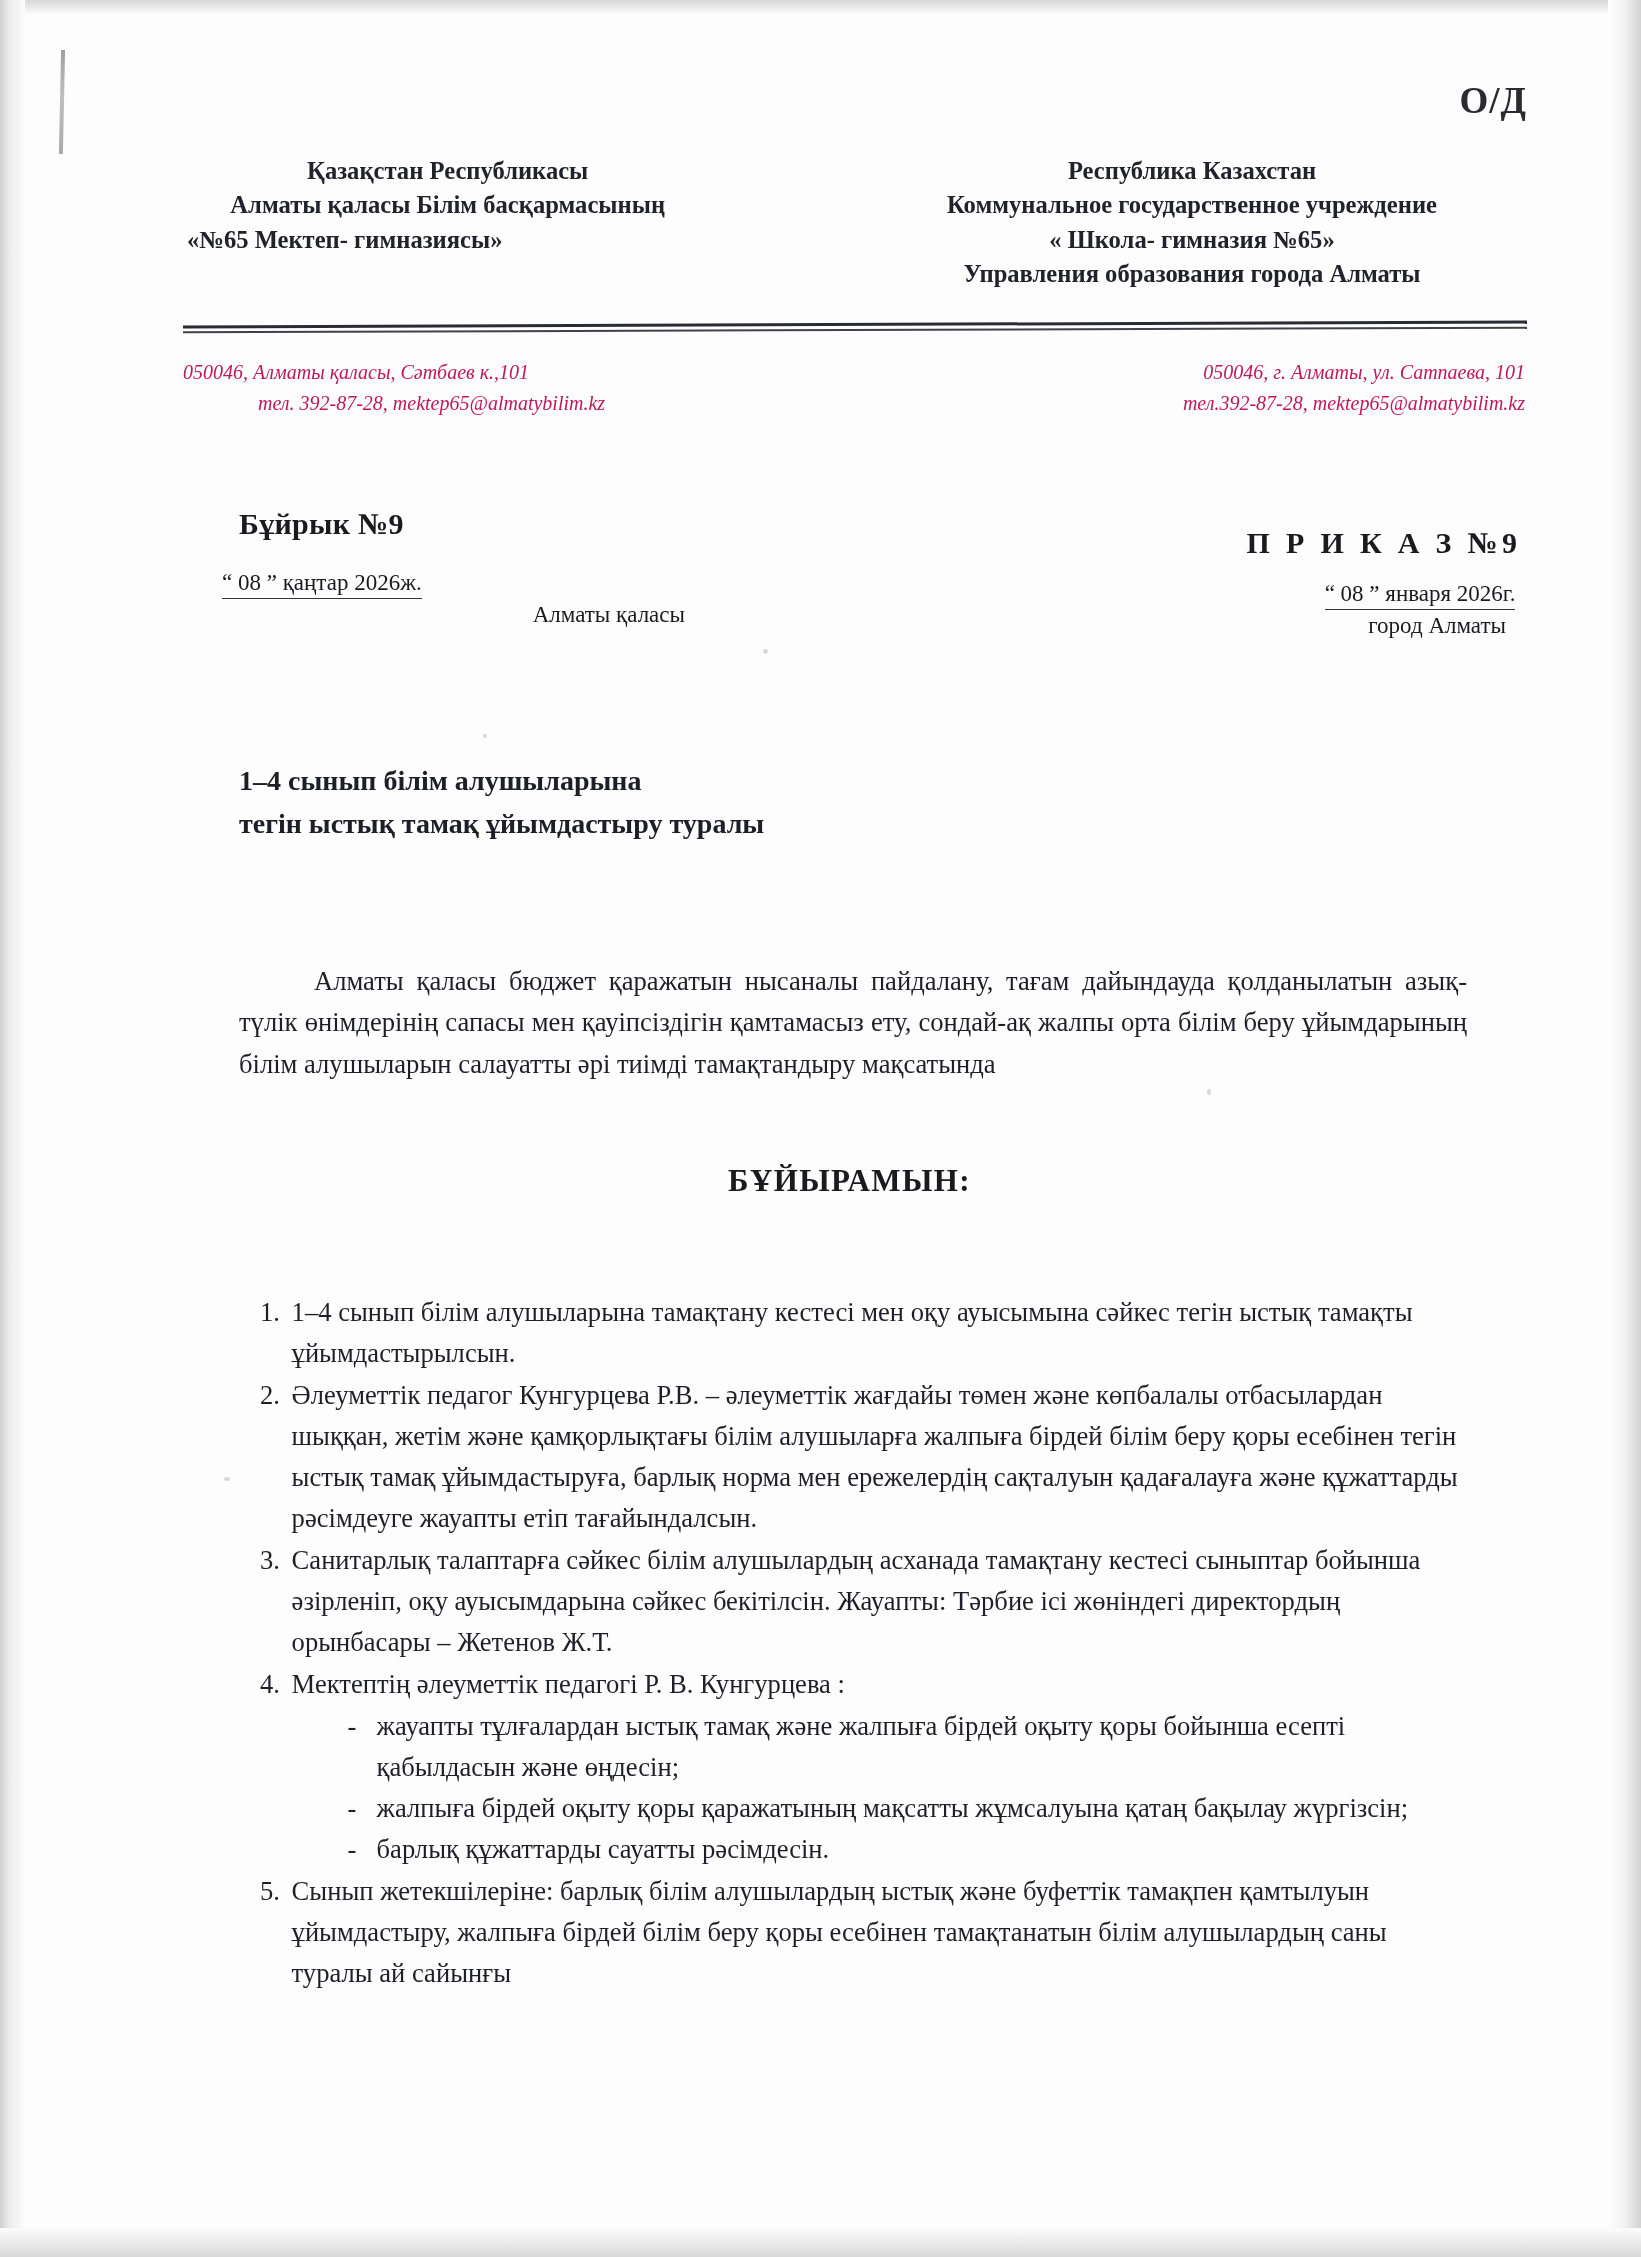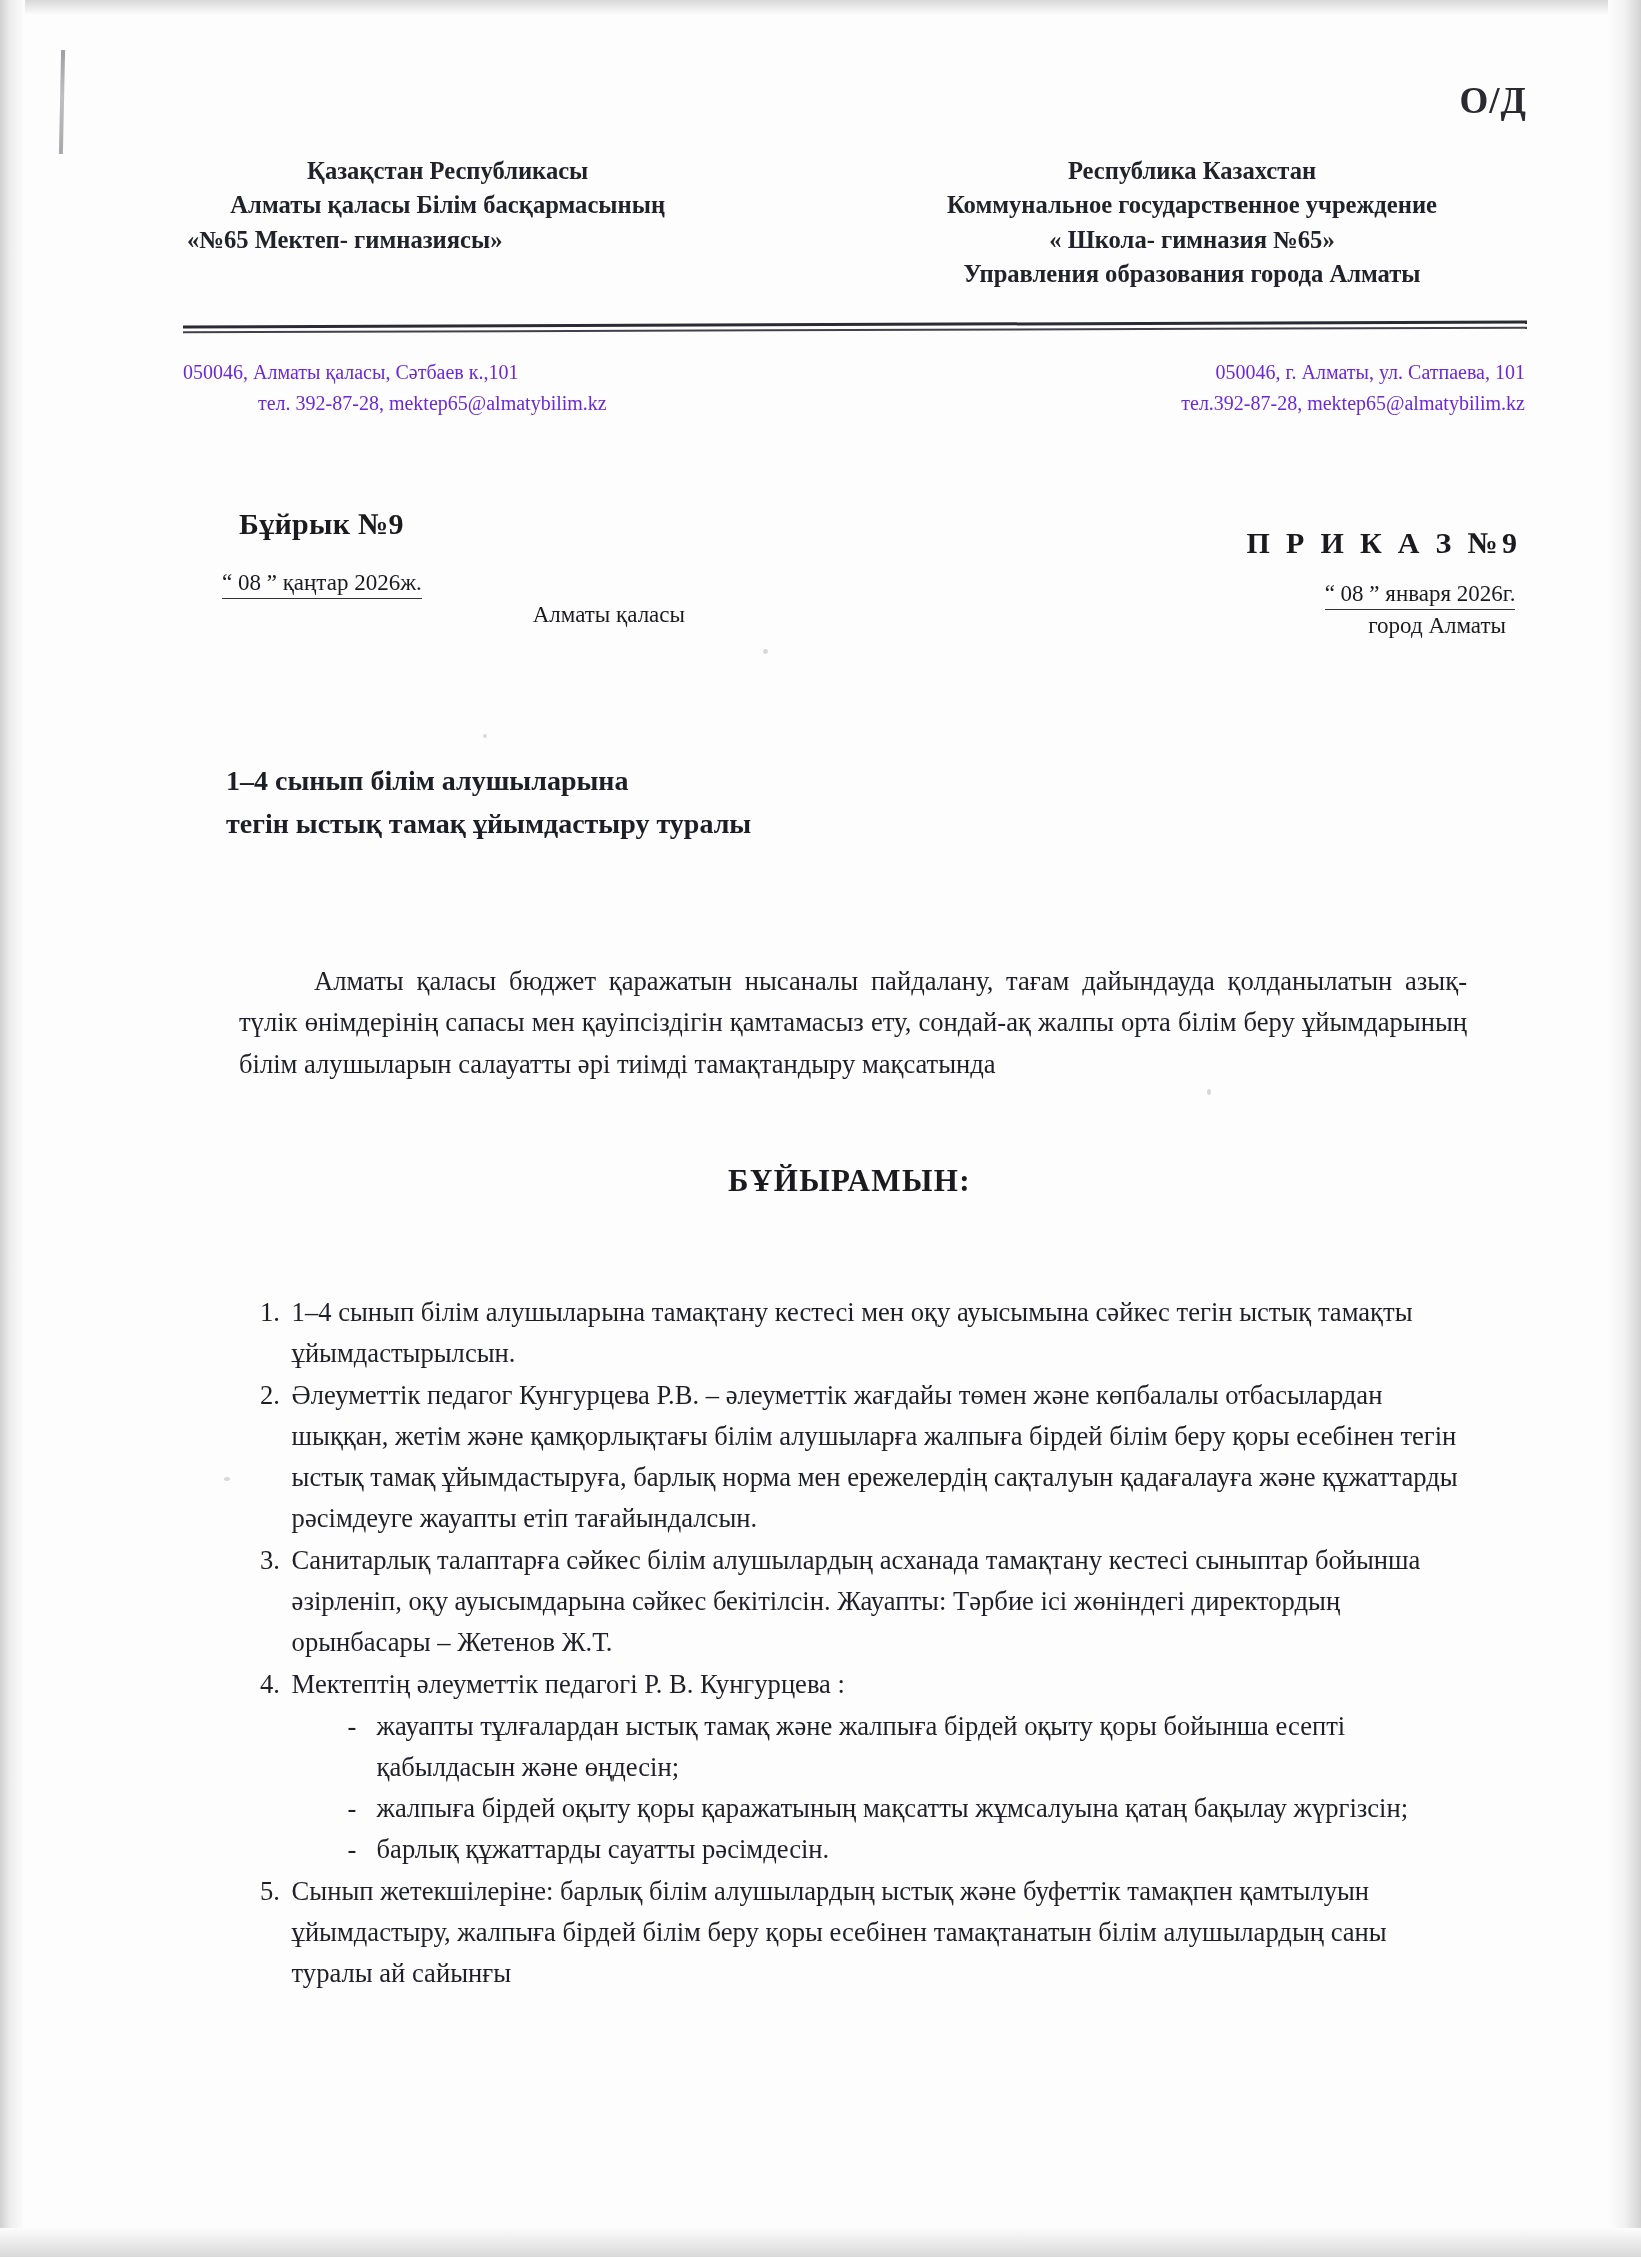--- a/index.html
+++ b/index.html
@@ -122,21 +122,22 @@
     position: absolute;
     left: 183px;
     right: 116px;
     top: 357px;
     display: flex;
     justify-content: space-between;
   }
   .contact-col {
     font-size: 20px;
     line-height: 1.55;
-    color: #6d28d9;
+    color: #be185d;
+    font-style: italic;
   }
   .contact-col.kz { width: 541px; text-align: left; }
   .contact-col.kz .c2 { padding-left: 75px; }
   .contact-col.ru { width: 541px; text-align: right; }
 
   
   .order-row {
     position: absolute;
     left: 183px;
     right: 114px;
@@ -175,21 +176,21 @@
     margin-top: 3px;
     text-align: right;
   }
   .order-kz .order-city { margin-left: 60px; }
   .order-ru .order-city { margin-right: 21px; }
   .order-ru .order-date { margin-right: 11.6px; margin-top: 21px; }
 
   
   .subject {
     position: absolute;
-    left: 226px;
+    left: 239px;
     top: 760px;
     font-size: 28px;
     font-weight: bold;
     line-height: 1.52;
     color: #1e1e26;
   }
 
   
   .preamble {
     position: absolute;

